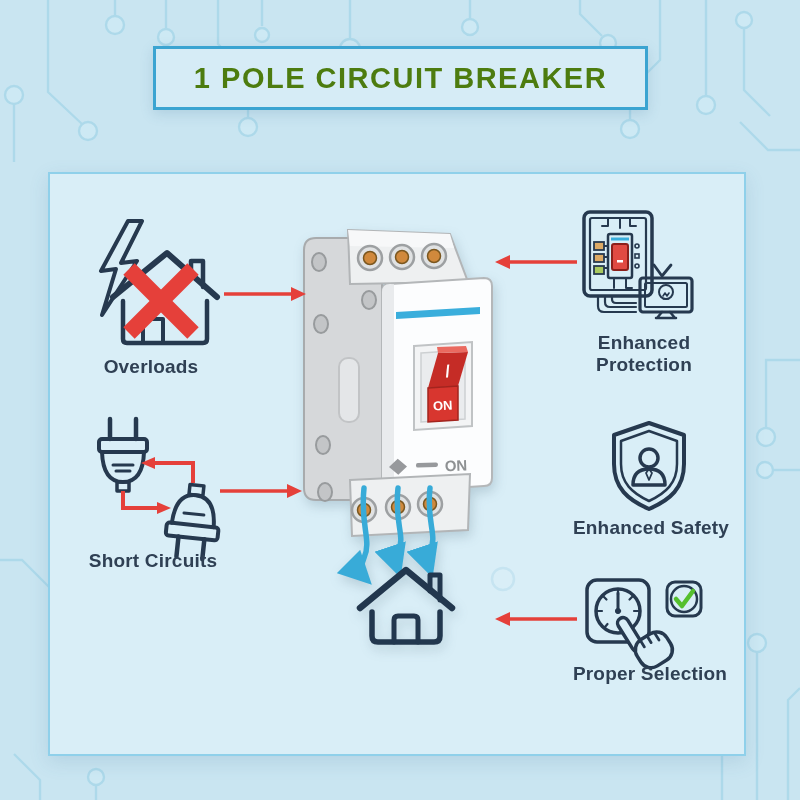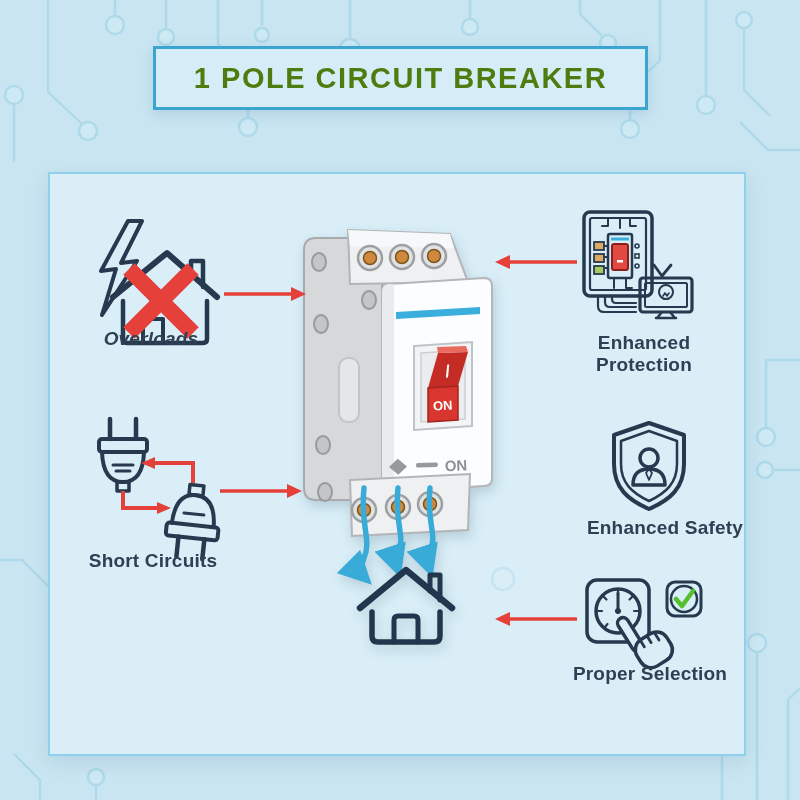--- a/index.html
+++ b/index.html
@@ -92,21 +92,21 @@
       <path d="M28,82 L82,38 L132,82" stroke-width="6"></path>
       <path d="M38,86 V124 Q38,128 42,128 H118 Q122,128 122,124 V86" stroke-width="4.5"></path>
       <path d="M58,128 V104 H78 V128" stroke-width="4"></path>
     </g>
     <g stroke="#e5403a" stroke-width="16" stroke-linecap="butt">
       <line x1="44" y1="54" x2="108" y2="118"></line>
       <line x1="108" y1="54" x2="44" y2="118"></line>
     </g>
   </svg>
 </div>
-<div class="label" style="left:60px;top:328px;width:182px;font-style:italic;">Overloads</div>
+<div class="label" style="left:60px;top:356px;width:182px;">Overloads</div>
 
 <div class="icon-wrap" style="left:83px;top:413px;">
   <svg width="152" height="152" viewBox="0 0 152 152">
     <g stroke="#26394f" fill="none" stroke-linejoin="round" stroke-linecap="round">
       <path d="M27,6 V26 M53,6 V26" stroke-width="4.5"></path>
       <rect x="16" y="26" width="48" height="13" rx="3" stroke-width="4"></rect>
       <path d="M19,39 Q20,69 40,69 Q60,69 61,39" stroke-width="4"></path>
       <path d="M30,52 H50 M33,58 H47" stroke-width="3"></path>
       <path d="M34,69 H46 V78 H34 Z" stroke-width="3.5"></path>
       <g transform="rotate(6,110,110)">
@@ -258,21 +258,21 @@
   <svg width="92" height="96" viewBox="0 0 92 96">
     <g stroke="#26394f" fill="none" stroke-linejoin="round" stroke-linecap="round">
       <path d="M46,5 L81,17 V46 C81,70 67,82 46,91 C25,82 11,70 11,46 V17 Z" stroke-width="4"></path>
       <path d="M46,13 L74,23 V46 C74,65 63,75 46,83 C29,75 18,65 18,46 V23 Z" stroke-width="2.5"></path>
       <circle cx="46" cy="40" r="9" stroke-width="3.5"></circle>
       <path d="M30,67 C30,53 39,51 46,51 C53,51 62,53 62,67 Z" stroke-width="3.5"></path>
       <path d="M46,51 L43,55 L46,62 L49,55 Z" stroke-width="1.8"></path>
     </g>
   </svg>
 </div>
-<div class="label" style="left:565px;top:517px;width:200px;">Enhanced Safety</div>
+<div class="label" style="left:551px;top:517px;width:200px;">Enhanced Safety</div>
 
 <div class="icon-wrap" style="left:583px;top:576px;">
   <svg width="130" height="105" viewBox="0 0 130 105">
     <g stroke="#26394f" fill="none" stroke-linejoin="round" stroke-linecap="round">
       <rect x="4" y="4" width="62" height="62" rx="10" stroke-width="3.5"></rect>
       <circle cx="35" cy="35" r="22" stroke-width="3.5"></circle>
       <g stroke-width="2.2">
         <path d="M35,14.5 V19 M49.5,20.5 l-3,3 M55.5,35 H51 M20.5,20.5 l3,3 M14.5,35 H19 M22,51 l2.5,-3 M48,51 l-2.5,-3"></path>
       </g>
       <line x1="35" y1="35" x2="35" y2="17" stroke-width="3"></line>

